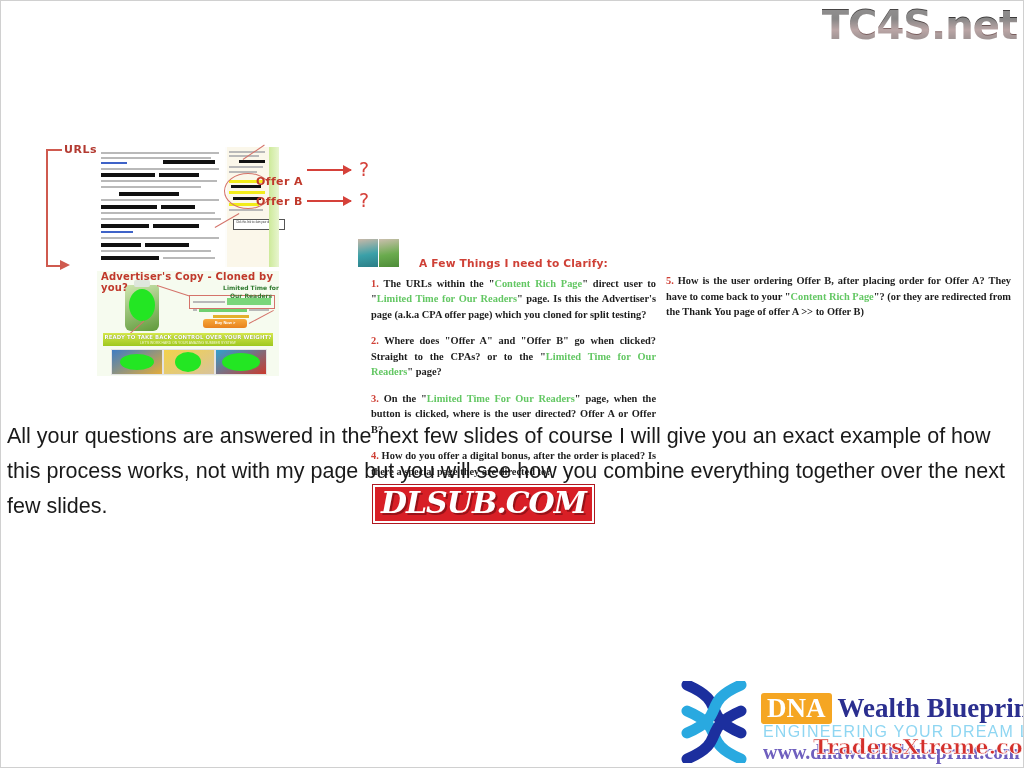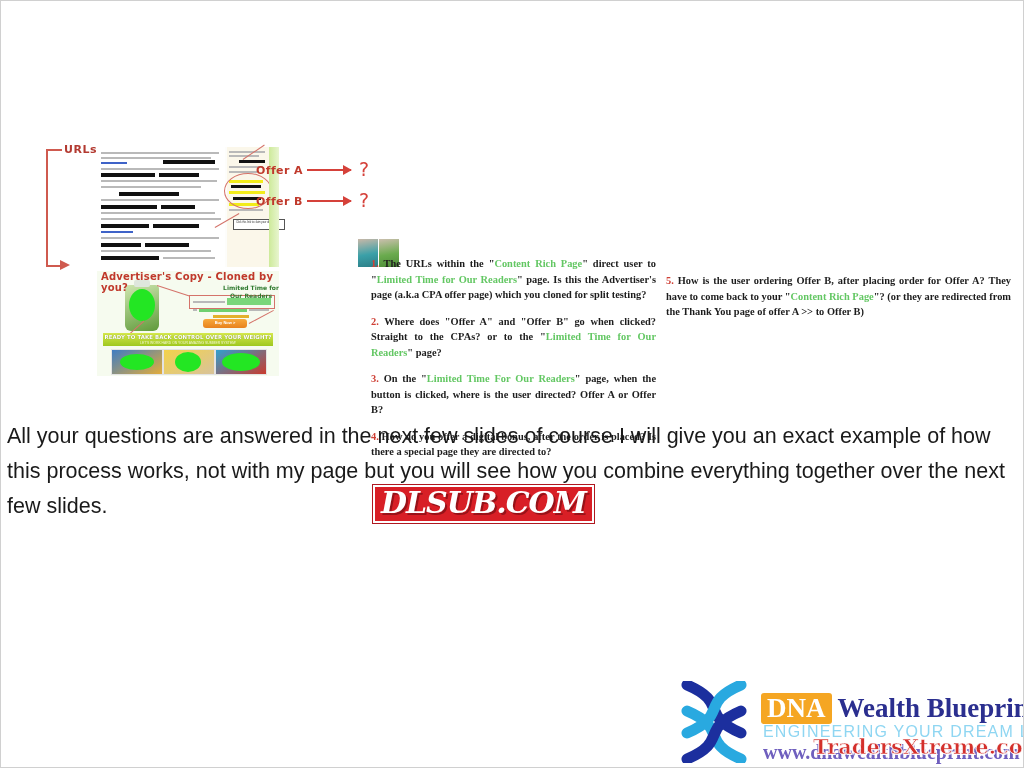--- a/index.html
+++ b/index.html
@@ -421,20 +421,21 @@
     -webkit-text-stroke: 0.6px #ffffff;
     text-shadow: 1px 1px 0 rgba(255,255,255,0.9), -1px -1px 0 rgba(255,255,255,0.6);
     white-space: nowrap;
   }
 </style>
 </head>
 <body>
 
 <div id="slide">
 
+  <div id="tc4s-logo">TC4S.net</div>
 
   <div id="figure-area">
 
     <div id="urls-label">URLs</div>
     <div id="urls-bracket"></div>
     <div id="urls-arrowhead"></div>
 
     <div id="left-shot">
       <div class="article-col" id="art-main">
         <div class="tline" style="left:4px;top:5px;width:118px"></div>
@@ -479,21 +480,21 @@
         <div class="redline-thin" style="left:16px;top:12px;width:26px;transform:rotate(-34deg)"></div>
         <div class="redline-thin" style="left:-12px;top:80px;width:28px;transform:rotate(-30deg)"></div>
         <div class="tooltipbox" style="left:6px;top:72px;width:46px;height:7px">Click this link to claim your discount</div>
         <div class="photo" id="photo1"></div>
         <div class="photo" id="photo2"></div>
       </div>
 
       <div id="green-strip"></div>
     </div>
 
-    <div class="offer-label" style="left:255px;top:43px;">Offer A</div>
+    <div class="offer-label" style="left:255px;top:54px;">Offer A</div>
     <div class="offer-arrow" style="left:306px;top:48px;width:44px;"></div>
     <div class="qmark" style="left:358px;top:37px;">?</div>
 
     <div class="offer-label" style="left:255px;top:74px;">Offer B</div>
     <div class="offer-arrow" style="left:306px;top:79px;width:44px;"></div>
     <div class="qmark" style="left:358px;top:68px;">?</div>
 
     <div id="adv-block">
       <div id="bottle"></div>
       <div id="bottle-cap"></div>
@@ -525,20 +526,21 @@
         <div class="greenblob" style="left:11px;top:2px;width:26px;height:20px;"></div>
       </div>
       <div class="thumb" id="thumb3">
         <div class="greenblob" style="left:6px;top:3px;width:38px;height:18px;"></div>
       </div>
     </div>
     <div id="adv-title">Advertiser's Copy - Cloned by you?</div>
     <div id="adv-sub">Limited Time for Our Readers</div>
 
     <div id="questions">
+      <div id="q-heading">A Few Things I need to Clarify:</div>
       <div id="q-list">
           <div class="qitem"><span class="qnum">1.</span><span> The URLs within the "</span><span class="hl-green">Content Rich Page</span><span>" direct user to "</span><span class="hl-green">Limited Time for Our Readers</span><span>" page. Is this the Advertiser's page (a.k.a CPA offer page) which you cloned for split testing?</span></div>
           <div class="qitem"><span class="qnum">2.</span><span> Where does "Offer A" and "Offer B" go when clicked? Straight to the CPAs? or to the "</span><span class="hl-green">Limited Time for Our Readers</span><span>" page?</span></div>
           <div class="qitem"><span class="qnum">3.</span><span> On the "</span><span class="hl-green">Limited Time For Our Readers</span><span>" page, when the button is clicked, where is the user directed? Offer A or Offer B?</span></div>
           <div class="qitem"><span class="qnum">4.</span><span> How do you offer a digital bonus, after the order is placed? Is there a special page they are directed to?</span></div>
         </div>
     </div>
 
     <div id="q5">
         <div class="qitem"><span class="qnum">5.</span><span> How is the user ordering Offer B, after placing order for Offer A? They have to come back to your "</span><span class="hl-green">Content Rich Page</span><span>"? (or they are redirected from the Thank You page of offer A &gt;&gt; to Offer B)</span></div>

